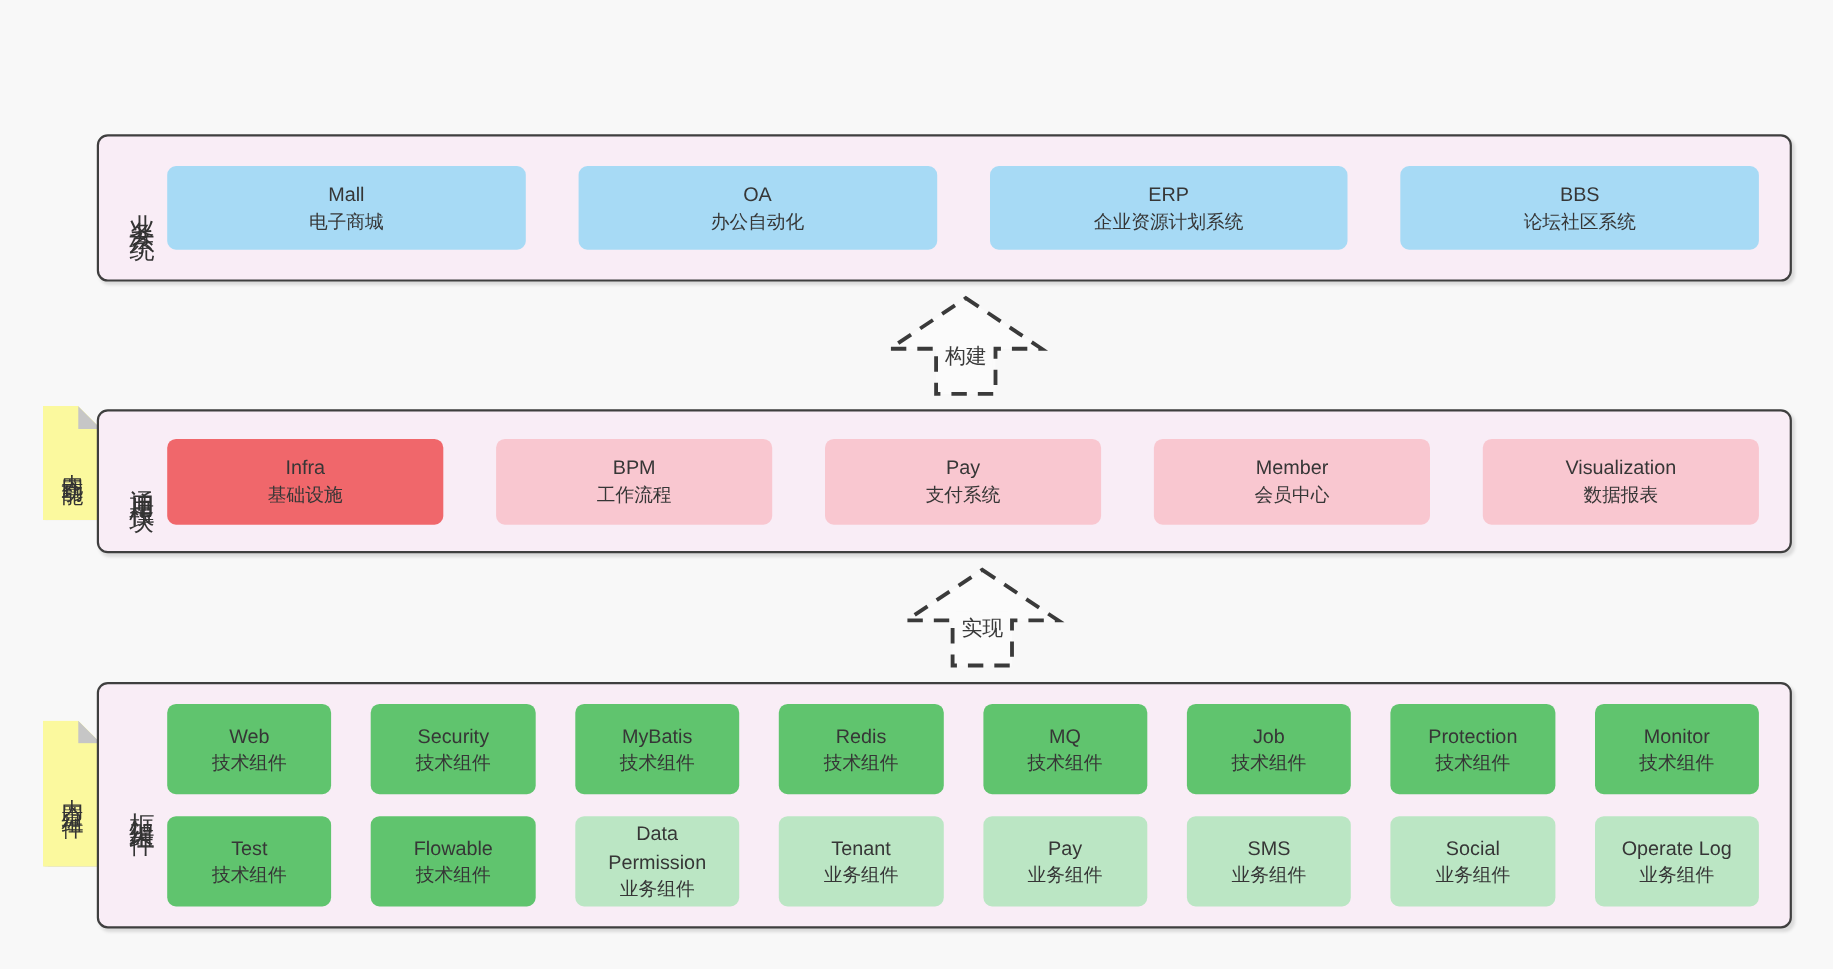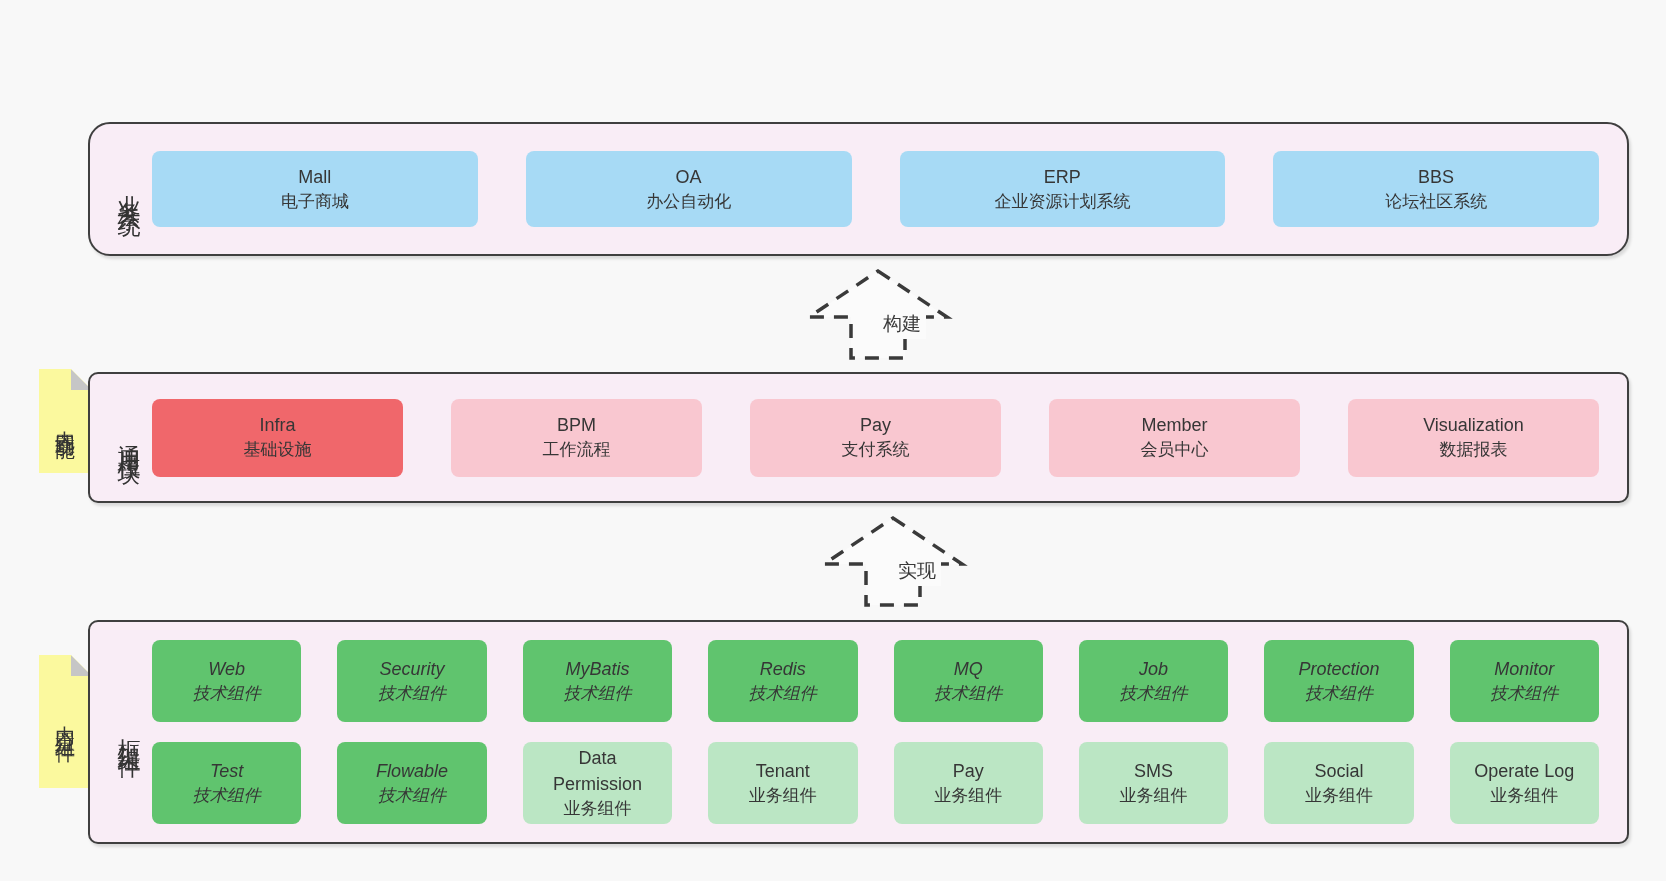--- a/index.html
+++ b/index.html
@@ -20,21 +20,21 @@
     box-sizing:border-box;
     background:#f9edf6;
     border:2.5px solid #3f3f3f;
     border-radius:10px;
     box-shadow:2px 3px 3px rgba(0,0,0,0.12);
     display:flex;
     align-items:center;
     padding:0 28px 0 16px;
     z-index:2;
   }
-  .layer-1 { top:122px; height:134px;border-radius:22px; }
+  .layer-1 { top:122px; height:134px; }
   .layer-2 { top:372px; height:131px; }
   .layer-3 { top:620px; height:224px; }
 
   .layer-label {
     flex:0 0 46px;
     display:flex;
     align-items:center;
     justify-content:center;
     writing-mode:vertical-rl;
     text-orientation:upright;
@@ -72,21 +72,21 @@
   .layer-1 .box { height:76px; }
   .layer-2 .box { height:78px; }
   .layer-3 .box { height:82px; }
   .box-name { font-size:18px; }
   .box-desc { font-size:17px; }
   .layer-3 .box-name { padding:0 18px; }
 
   .blue        { background:#a7daf5; }
   .red         { background:#f0676b; }
   .pink        { background:#f9c7d0; }
-  .green       { background:#60c46e;font-style:italic; }
+  .green       { background:#60c46e; }
   .green-light { background:#bbe6c4; }
 
   
   .sticky-note {
     position:absolute;
     box-sizing:border-box;
     background:#fbf99e;
     box-shadow:1px 2px 2px rgba(0,0,0,0.18);
     clip-path:polygon(0 0, calc(100% - 21px) 0, 100% 21px, 100% 100%, 0 100%);
     display:flex;
@@ -126,21 +126,20 @@
   .arrow-label {
     position:absolute;
     top:44px;
     left:50%;
     transform:translateX(-50%);
     background:#fbfbfb;
     padding:2px 5px;
     font-size:19px;
     color:#3a3a3a;
     white-space:nowrap;
-    margin-left:24px;
   }
 </style>
 </head>
 <body>
 
 <section class="layer layer-1">
   <div class="layer-label">业务系统</div>
   <div class="box-row">
     <div class="box blue">
       <div class="box-name">Mall</div>

